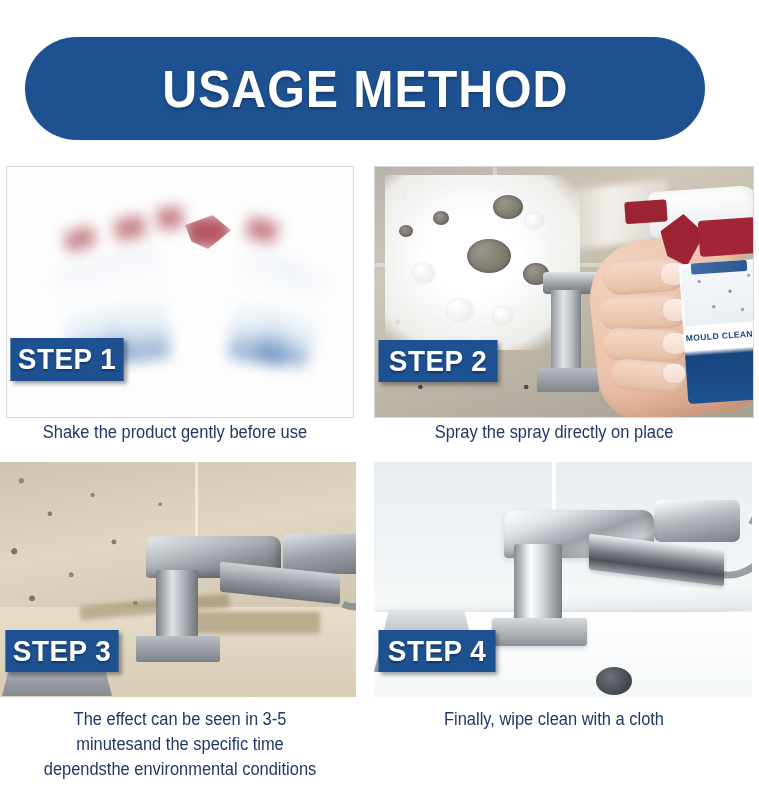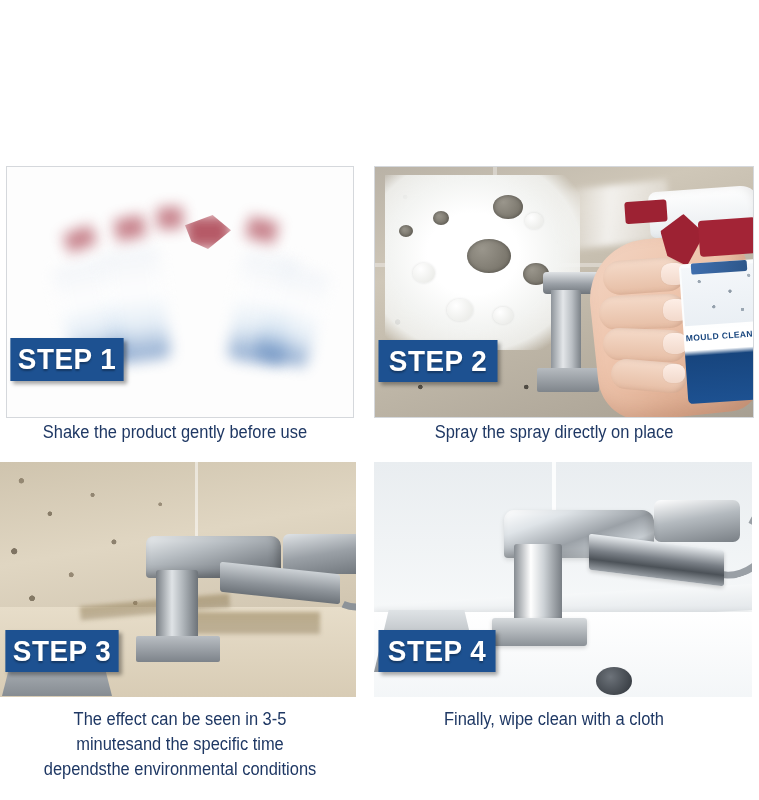--- a/index.html
+++ b/index.html
@@ -197,20 +197,23 @@
   .f4-small{position:absolute;left:0px;top:148px;width:105px;height:62px;
             background:linear-gradient(180deg,#dfe3e6,#8e949a);clip-path:polygon(14% 0,86% 0,100% 100%,0 100%);}
   .drain4{position:absolute;left:222px;top:205px;width:36px;height:28px;border-radius:50%;
           background:radial-gradient(circle at 40% 35%,#6d737a,#2d3238);}
 </style>
 </head>
 <body>
 
 <div class="page">
 
+  <div class="banner">
+    <div class="banner-title">USAGE METHOD</div>
+  </div>
 
   <div class="card framed" id="card1">
     <div class="photo p1">
 
       <div class="ghost g-body" style="left:55px;top:95px;width:56px;height:100px;transform:rotate(-13deg);"></div>
       <div class="ghost g-cap" style="left:58px;top:62px;width:30px;height:20px;transform:rotate(-20deg);"></div>
       <div class="ghost g-body" style="left:100px;top:82px;width:58px;height:112px;transform:rotate(-7deg);"></div>
       <div class="ghost g-cap" style="left:108px;top:50px;width:30px;height:22px;transform:rotate(-12deg);"></div>
       <div class="ghost g-body" style="left:228px;top:88px;width:58px;height:108px;transform:rotate(9deg);"></div>
       <div class="ghost g-cap" style="left:240px;top:52px;width:30px;height:22px;transform:rotate(14deg);"></div>

